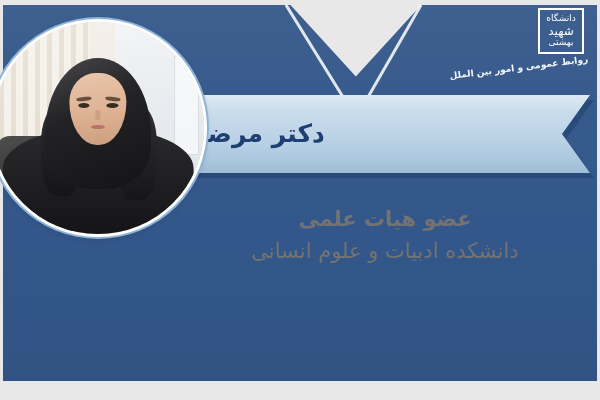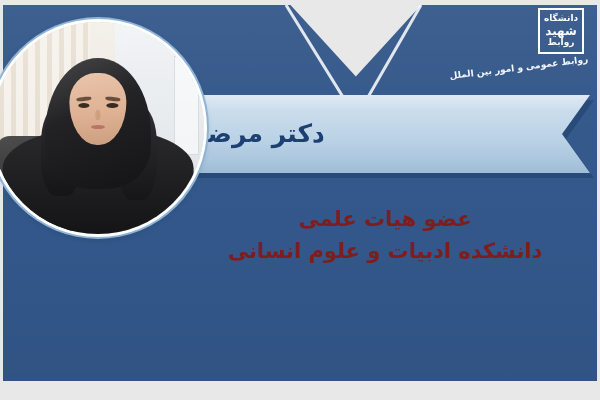--- a/index.html
+++ b/index.html
@@ -133,31 +133,31 @@
   }
 
   
   .subtitle {
     position: absolute;
     left: 190px;
     top: 205px;
     width: 390px;
     text-align: center;
     direction: rtl;
-    color: #7f1d1d;
+    color: #737373;
   }
   .subtitle .line1 {
     font-size: 21px;
     font-weight: 700;
     line-height: 1.35;
     white-space: nowrap;
   }
   .subtitle .line2 {
     font-size: 21px;
-    font-weight: 700;
+    font-weight: 400;
     line-height: 1.35;
     white-space: nowrap;
     margin-top: 4px;
   }
 
   
   .portrait {
     position: absolute;
     left: -8px;
     top: 22px;
@@ -340,21 +340,21 @@
     flex-direction: column;
     align-items: center;
     justify-content: center;
     gap: 1px;
     padding: 2px;
   }
   .logo-mark span {
     display: block;
     color: #ffffff;
     font-size: 8px;
-    font-weight: 700;
+    font-weight: 400;
     line-height: 1.05;
     white-space: nowrap;
     direction: rtl;
   }
   .logo-mark span.l1 { font-size: 9px; letter-spacing: -0.5px; }
   .logo-mark span.l2 { font-size: 12px; }
   .logo-mark span.l3 { font-size: 9px; }
   .logo-script {
     position: absolute;
     right: 2px;
@@ -419,18 +419,18 @@
         <div class="ph-lips"></div>
       </div>
     </div>
     <div class="portrait-gloss"></div>
   </div>
 
   <div class="logo">
     <div class="logo-mark">
       <span class="l1">دانشگاه</span>
       <span class="l2">شهید</span>
-      <span class="l3">روابط</span>
+      <span class="l3">بهشتی</span>
     </div>
     <div class="logo-script">روابط عمومی و امور بین الملل</div>
   </div>
 
 </div>
 
 </body></html>

